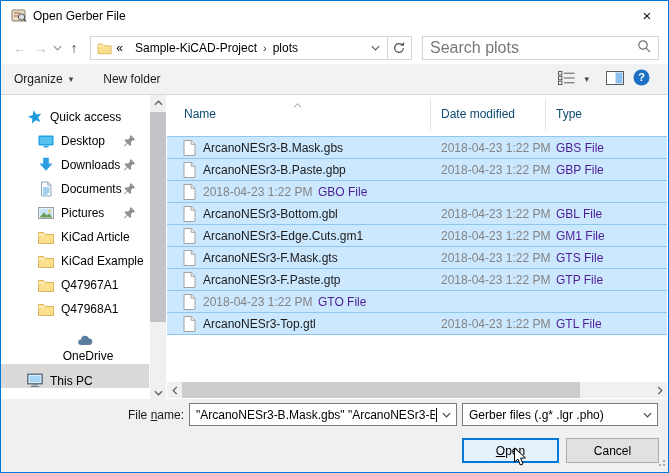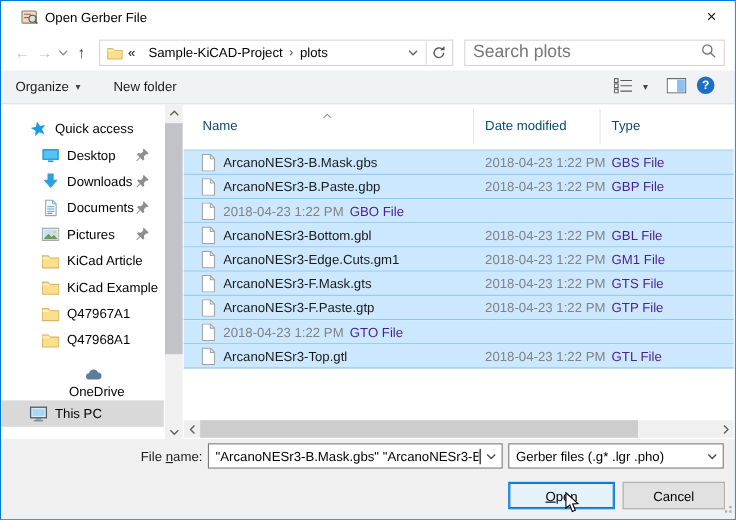--- a/index.html
+++ b/index.html
@@ -2,21 +2,21 @@
 <html><head>
 <meta charset="utf-8">
 <style>
   html,body{margin:0;padding:0;background:#ddd;}
   .window{
     position:relative;width:669px;height:473px;box-sizing:border-box;
     border:1px solid #0078d7;background:#fff;overflow:hidden;
     font-family:"Liberation Sans",sans-serif;font-size:12px;color:#000;
   }
   
-  .titlebar{position:absolute;top:0;left:9px;right:0;height:30px;display:flex;align-items:center;padding-left:9px;background:#fff;}
+  .titlebar{position:absolute;top:0;left:1px;right:0;height:30px;display:flex;align-items:center;padding-left:9px;background:#fff;}
   .titlebar .app-ico{width:16px;height:16px;margin-right:6px;flex:0 0 auto;}
   .close-btn{position:absolute;top:0;right:0;width:42px;height:28px;display:flex;align-items:center;justify-content:center;font-size:15px;color:#111;cursor:default;}
   
   .navrow{position:absolute;top:30px;left:0;right:0;height:33px;display:flex;align-items:center;padding:0 9px;background:#fff;}
   .nav-btn{width:22px;height:22px;display:flex;align-items:center;justify-content:center;font-size:14px;}
   .nav-btn.disabled{color:#b9bdc4;}
   .nav-btn.enabled{color:#3b4045;}
   .nav-hist{width:14px;height:22px;display:flex;align-items:center;justify-content:center;}
   .addressbar{display:flex;align-items:center;height:24px;box-sizing:border-box;border:1px solid #d6d6d6;background:#fff;width:320px;margin-left:6px;padding-left:4px;}
   .addressbar .crumb-ico{width:15px;height:14px;margin:0 4px 0 2px;flex:0 0 auto;}
@@ -33,21 +33,21 @@
   .cmd-right{margin-left:auto;display:flex;align-items:center;gap:9px;padding-right:5px;}
   .cmd-right .dd-arrow{margin-right:8px;}
   
   .main{position:absolute;top:94px;left:0;right:0;height:306px;background:#fff;}
   .sidebar{position:absolute;left:0;top:0;width:148px;height:100%;padding-top:10px;box-sizing:border-box;overflow:hidden;}
   .side-item{height:24px;display:flex;align-items:center;position:relative;}
   .side-item.ind-0{padding-left:26px;}
   .side-item.ind-1{padding-left:37px;}
   .side-item.selected{background:#d9d9d9;}
   .side-item.gap-lg{margin-top:12px;flex-direction:column;}
-  .side-item.gap-sm{margin-top:7px;}
+  .side-item.gap-sm{margin-top:7px;align-items:flex-end;}
   .side-item .ico{width:16px;height:16px;margin-right:7px;flex:0 0 auto;display:flex;}
   .side-item .pin{position:absolute;left:122px;top:5px;width:13px;height:13px;}
   
   .sidescroll{position:absolute;left:149px;top:0;width:16px;height:100%;background:#f0f0f0;}
   .sidescroll .sb-arrow{position:absolute;left:0;width:16px;height:16px;display:flex;align-items:center;justify-content:center;}
   .sidescroll .sb-thumb{position:absolute;left:0;top:17px;width:16px;height:210px;background:#c2c3c9;}
   
   .listpane{position:absolute;left:166px;top:0;right:1px;height:100%;}
   .listheader{position:absolute;top:0;left:0;right:0;height:40px;color:#0c4a6e;}
   .hdr-name{position:absolute;left:17px;top:12px;}

